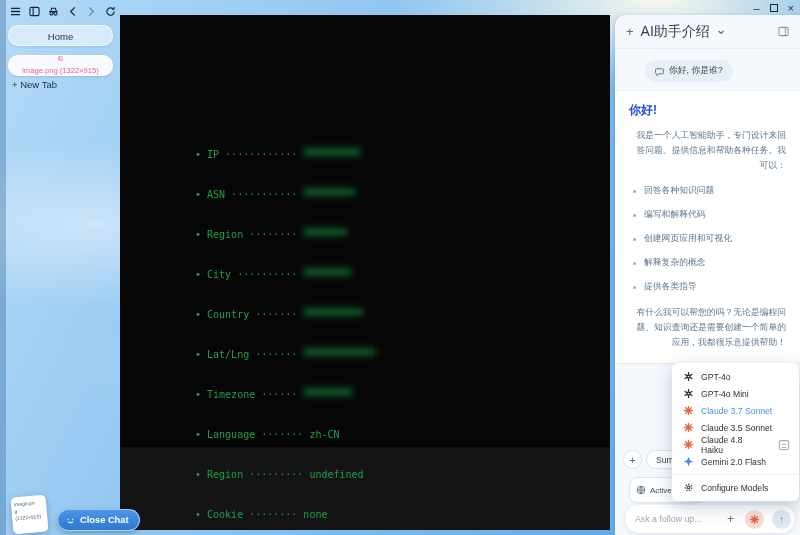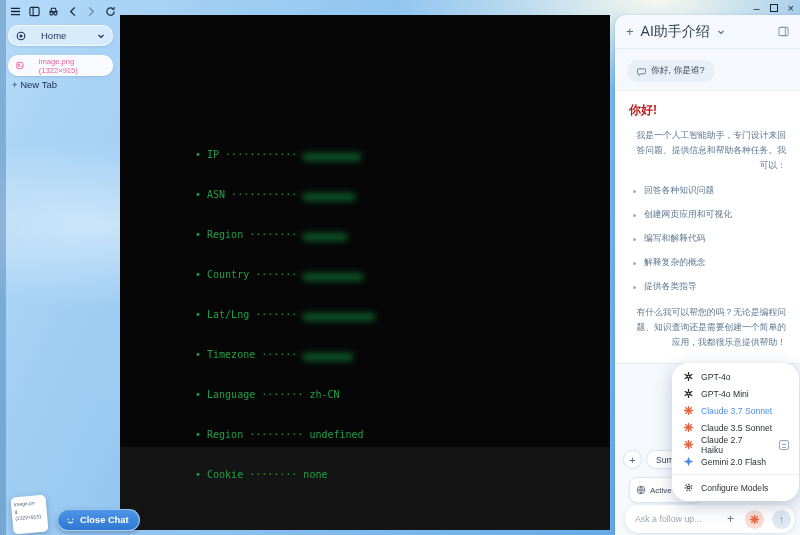--- a/index.html
+++ b/index.html
@@ -22,55 +22,55 @@
   .tbtn svg { width:11px; height:11px; }
   .tbtn.disabled { opacity:.45; }
 
   .winctl { position:absolute; right:6px; top:2px; display:flex; gap:10px; align-items:center;
     color:#16263f; font-size:11px; }
   .winctl .box { width:8px; height:8px; border:1.2px solid #16263f; display:inline-block; }
   .winctl span { cursor:default; }
 
   
   .pill { position:absolute; left:8px; width:105px; height:21px; border-radius:10px;
-    display:flex; align-items:center; padding:0 7px; gap:15px; font-size:9.5px; }
+    display:flex; align-items:center; padding:0 7px; gap:5px; font-size:9.5px;flex-direction:column; }
   .pill-home { top:25px; background:rgba(222,239,252,.85); border:1px solid rgba(255,255,255,.7);
     color:#1c2e52; box-shadow:0 1px 2px rgba(30,70,120,.15); }
   .pill-home .spacer { flex:1; }
   .pill-tab { top:55px; background:rgba(253,252,254,.95); border:1px solid rgba(255,255,255,.8);
     color:#f0609a; font-size:7.6px; box-shadow:0 1px 2px rgba(30,70,120,.15); }
   .newtab { position:absolute; left:12px; top:79px; font-size:9.5px; color:#1c2e52; }
 
   
   .shot { position:absolute; left:120px; top:15px; width:490px; height:432px; background:#060606; }
   .shot-lower { position:absolute; left:120px; top:447px; width:490px; height:83px; background:#141414; }
   .term { position:absolute; left:195px; top:121px; font-family:"DejaVu Sans Mono", monospace;
     font-size:10px; line-height:13.35px; color:#1fa045; white-space:pre; }
-  .trow { height:13.35px; display:flex; align-items:flex-end; }
+  .trow { height:13.35px; display:flex; align-items:flex-start; }
   .redact { display:inline-block; height:8px; margin-left:6px; background:#0f6b2f;
     border-radius:2px; filter:blur(3px); opacity:.8; }
 
   
   .panel { position:absolute; left:615px; top:15px; width:185px; height:520px;
     background:#f5f9fd; border-top-left-radius:10px; overflow:hidden;
     box-shadow:-1px 0 3px rgba(30,70,120,.15); }
   .panel-header { height:34px; display:flex; align-items:center; gap:7px; padding:0 11px;
     border-bottom:1px solid #e4edf4; color:#44546a; }
   .panel-header .plus { font-size:13px; color:#5a6b7e; }
   .panel-title { font-size:14px; color:#333f4d; }
   .panel-header .grow { flex:1; }
   .chev svg, .panel-icon svg { display:block; }
 
-  .bubble-row { padding:11px 12px 8px; }
+  .bubble-row { padding:11px 30px 8px; }
   .bubble { display:inline-flex; align-items:center; gap:5px; background:#e8eff6;
     border-radius:11px; padding:5px 10px; font-size:8.8px; color:#3c4a58; }
 
   .acard { background:#ffffff; padding:11px 14px 13px; border-top:1px solid #eef3f8;
     border-bottom:1px solid #e4edf4; }
-  .acard h1 { font-size:12px; color:#b91c1c; margin-bottom:9px; }
+  .acard h1 { font-size:12px; color:#1d4ed8; margin-bottom:9px; }
   .acard p { font-size:8.8px; color:#5d7890; line-height:15px;text-align:right; }
   .acard ul { list-style:none; margin:12px 0 6px 4px; }
   .acard li { display:flex; align-items:center; gap:8px; font-size:8.8px; color:#5d7890;
     margin-bottom:12px; }
   .dot { width:3px; height:3px; border-radius:50%; background:#9db0c1; flex:0 0 auto; }
 
   .chip-plus { position:absolute; left:8px; top:435px; width:19px; height:19px; border-radius:50%;
     background:#fff; border:1px solid #d8e4ee; display:flex; align-items:center; justify-content:center;
     font-size:11px; color:#5a6b7e; }
   .chip { position:absolute; left:31px; top:435px; height:19px; padding:0 9px; border-radius:10px;
@@ -87,21 +87,21 @@
     font-family:"Liberation Sans", sans-serif; background:transparent; min-width:0; }
   .inputbar input::placeholder { color:#9aa7b5; }
   .ib-plus { font-size:12px; color:#6b7683; padding:0 3px; }
   .ib-circle { width:19px; height:19px; border-radius:50%; display:flex; align-items:center;
     justify-content:center; flex:0 0 auto; }
   .ib-claude { background:#f9ddd5; }
   .ib-send { background:#dfe9f4; color:#7f93ab; font-size:11px; }
 
   
   .menu { position:absolute; left:672px; top:363px; width:127px; background:#fff;
-    border-radius:16px; box-shadow:0 5px 18px rgba(20,50,90,.25); padding:5px 0; z-index:10; }
+    border-radius:6px; box-shadow:0 5px 18px rgba(20,50,90,.25); padding:5px 0; z-index:10; }
   .mrow { height:17px; display:flex; align-items:center; gap:7px; padding:0 10px;
     font-size:8.6px; color:#2b3138; }
   .mrow .grow { flex:1; }
   .mrow.selected { color:#4a90e2; }
   .micon { width:12px; height:12px; display:flex; align-items:center; justify-content:center; flex:0 0 auto; }
   .badge { width:10px; height:10px; border:1px solid #9aa7b5; border-radius:2px; position:relative; }
   .badge::before, .badge::after { content:""; position:absolute; left:2px; right:2px; height:1px; background:#9aa7b5; }
   .badge::before { top:3px; } .badge::after { top:6px; }
   .mdivider { height:1px; background:#edf1f5; margin:4px 0; }
 
@@ -189,20 +189,21 @@
   <span>New Tab</span>
 </div>
 
 <div class="shot"></div>
 <div class="shot-lower"></div>
 
 <div class="term">
   <div class="trow"><span>• IP ············</span><span class="redact" style="width:58px"></span></div>
   <div class="trow"><span>• ASN ···········</span><span class="redact" style="width:52px"></span></div>
   <div class="trow"><span>• Region ········</span><span class="redact" style="width:44px"></span></div>
+  <div class="trow"><span>• City ··········</span><span class="redact" style="width:48px"></span></div>
   <div class="trow"><span>• Country ·······</span><span class="redact" style="width:60px"></span></div>
   <div class="trow"><span>• Lat/Lng ·······</span><span class="redact" style="width:72px"></span></div>
   <div class="trow"><span>• Timezone ······</span><span class="redact" style="width:50px"></span></div>
   <div class="trow"><span>• Language ······· zh-CN</span></div>
   <div class="trow"><span>• Region ········· undefined</span></div>
   <div class="trow"><span>• Cookie ········ none</span></div>
   
   
   
   
@@ -247,25 +248,25 @@
   <div class="acard">
     <h1>你好!</h1>
     <p>我是一个人工智能助手，专门设计来回答问题、提供信息和帮助各种任务。我可以：</p>
     <ul>
       <li>
           <span class="dot"></span>
           <span>回答各种知识问题</span>
         </li>
       <li>
           <span class="dot"></span>
+          <span>编写和解释代码</span>
+        </li>
+      <li>
+          <span class="dot"></span>
           <span>创建网页应用和可视化</span>
-        </li>
-      <li>
-          <span class="dot"></span>
-          <span>编写和解释代码</span>
         </li>
       <li>
           <span class="dot"></span>
           <span>解释复杂的概念</span>
         </li>
       <li>
           <span class="dot"></span>
           <span>提供各类指导</span>
         </li>
     </ul>
@@ -332,21 +333,21 @@
         </svg>
       </span>
     <span>Claude 3.5 Sonnet</span>
   </div>
   <div class="mrow">
     <span class="micon">
         <svg width="11" height="11" viewBox="0 0 12 12" stroke="#e5643f" stroke-width="1.4" fill="none">
           <path d="M6 1v10M1 6h10M2.5 2.5l7 7M9.5 2.5l-7 7"></path>
         </svg>
       </span>
-    <span>Claude 2.7 Haiku</span>
+    <span>Claude 4.8 Haiku</span>
     <span class="grow"></span>
     <span class="badge"></span>
   </div>
   <div class="mrow">
     <span class="micon">
         <svg width="11" height="11" viewBox="0 0 12 12" fill="#4285f4">
           <path d="M6 0.8 7.4 4.6 11.2 6 7.4 7.4 6 11.2 4.6 7.4 0.8 6 4.6 4.6Z"></path>
         </svg>
       </span>
     <span>Gemini 2.0 Flash</span>

